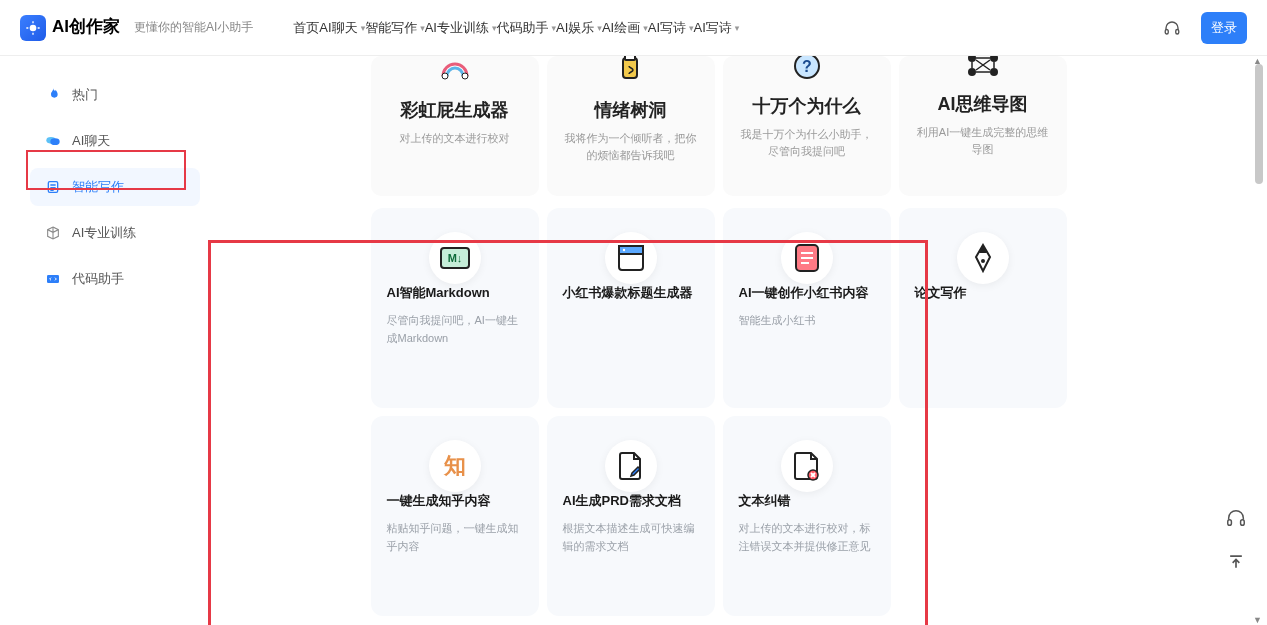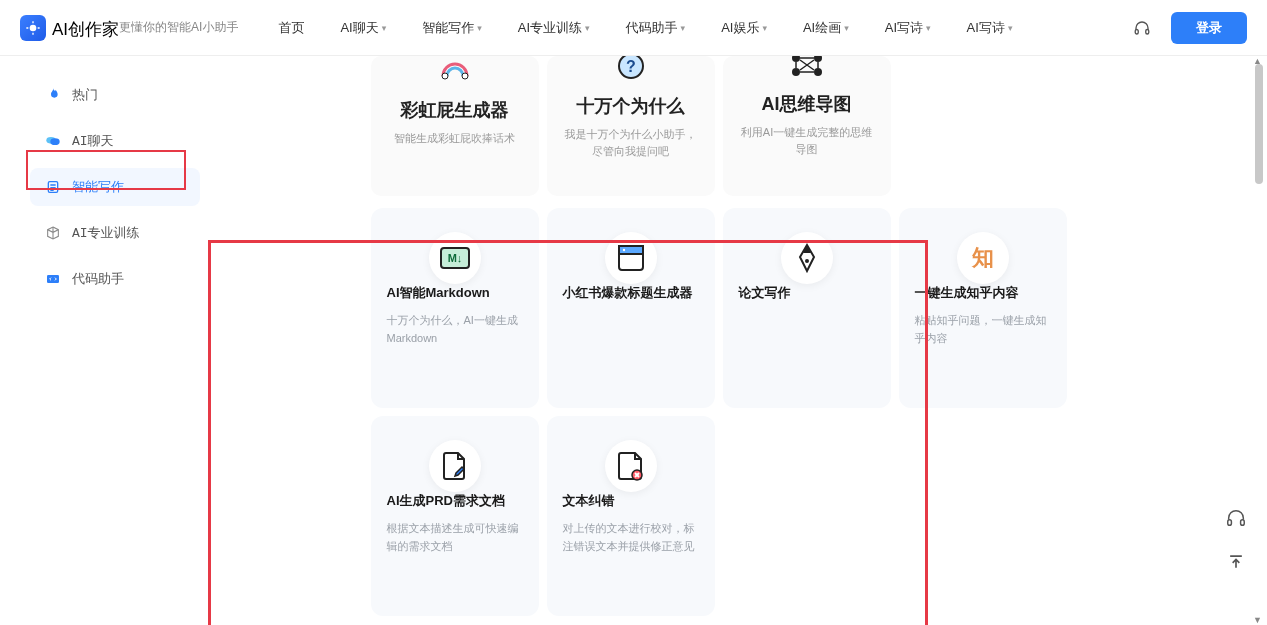--- a/index.html
+++ b/index.html
@@ -1,33 +1,33 @@
 <!DOCTYPE html>
 <html><head>
   <meta charset="utf-8">
   <style>
     * { margin: 0; padding: 0; box-sizing: border-box; }
     body { font-family: -apple-system, BlinkMacSystemFont, "Segoe UI", "PingFang SC", "Microsoft YaHei", sans-serif; background: #fff; width: 1267px; height: 625px; overflow: hidden; position: relative; }
     
     
     .header { display: flex; align-items: center; height: 56px; padding: 0 20px; border-bottom: 1px solid #eee; background: #fff; }
-    .logo { display: flex; align-items: flex-end; gap: 6px; font-weight: normal; font-size: 17px; }
+    .logo { display: flex; align-items: flex-start; gap: 6px; font-weight: bold; font-size: 17px; }
     .logo-icon { width: 26px; height: 26px; background: linear-gradient(135deg, #3b7fff, #1e5be8); border-radius: 6px; display: flex; align-items: center; justify-content: center; color: #fff; font-size: 13px; }
-    .tagline { font-size: 12px; color: #888; }
-    .nav { display: flex; gap: 36px; margin-left: 40px; }
+    .tagline { font-size: 12px; color: #888; margin-left: 14px; }
+    .nav { display: flex; margin-left: 40px; }
     .nav-item { font-size: 13px; color: #333; cursor: pointer; display: flex; align-items: center; gap: 3px; }
     .nav-item .chev { font-size: 9px; color: #999; }
     .header-right { margin-left: auto; display: flex; align-items: center; gap: 20px; }
     .headset { width: 18px; height: 18px; }
-    .login-btn { background: #2d7ff9; color: #fff; border: none; padding: 7px 25px; border-radius: 6px; font-size: 13px; cursor: pointer; font-weight: bold; }
+    .login-btn { background: #2d7ff9; color: #fff; border: none; padding: 7px 10px; border-radius: 6px; font-size: 13px; cursor: pointer; }
     
     
     .main { display: flex; height: calc(100% - 56px); }
     .sidebar { width: 200px; padding: 20px 0 20px 30px; }
-    .sidebar-list-wrap { position: relative; font-family: Liberation Mono, monospace; }
+    .sidebar-list-wrap { position: relative; }
     .sidebar-item { display: flex; align-items: center; gap: 10px; padding: 10px 14px; border-radius: 8px; font-size: 13px; color: #555; cursor: pointer; margin-bottom: 8px; }
     .sidebar-item.active { color: #2d7ff9; background: #f2f7ff; }
     .red-box-sidebar { position: absolute; top: 74px; left: -4px; width: 160px; height: 40px; border: 2px solid #e63946; pointer-events: none; }
     .sb-icon { width: 18px; height: 18px; display: flex; align-items: center; justify-content: center; }
     
     
     .content { flex: 1; padding: 0 40px 0 10px; overflow: hidden; position: relative; }
     .content-inner { display: flex; flex-direction: column; align-items: center; }
     
     
@@ -180,21 +180,32 @@
         <div class="card-top">
           <div class="icon-circle">
               <svg width="36" height="36" viewBox="0 0 36 36">
                 <path d="M6 26a12 12 0 0124 0" stroke="#e85d7a" stroke-width="3" fill="none"></path>
                 <path d="M10 26a8 8 0 0116 0" stroke="#5bb4e8" stroke-width="3" fill="none"></path>
                 <circle cx="8" cy="26" r="3" fill="#fff" stroke="#222" stroke-width="1"></circle>
                 <circle cx="28" cy="26" r="3" fill="#fff" stroke="#222" stroke-width="1"></circle>
               </svg>
             </div>
           <div class="c-title">彩虹屁生成器</div>
-          <div class="c-desc">智能生成彩虹屁吹捧话术</div>
+          <div class="c-desc">对上传的文本进行校对</div>
+        </div>
+        <div class="card-top">
+          <div class="icon-circle">
+              <svg width="32" height="36" viewBox="0 0 32 36">
+                <rect x="8" y="8" width="14" height="20" rx="3" fill="#f2c94c" stroke="#222" stroke-width="2"></rect>
+                <rect x="10" y="4" width="10" height="6" rx="1" fill="#fff" stroke="#222" stroke-width="2"></rect>
+                <path d="M14 16c0 2 4 2 4 4s-4 2-4 4" stroke="#222" stroke-width="1.5" fill="none"></path>
+              </svg>
+            </div>
+          <div class="c-title">情绪树洞</div>
+          <div class="c-desc">我将作为一个倾听者，把你的烦恼都告诉我吧</div>
         </div>
         <div class="card-top">
           <div class="icon-circle">
               <svg width="32" height="32" viewBox="0 0 32 32">
                 <circle cx="16" cy="16" r="12" fill="#c9e6ff" stroke="#222" stroke-width="2"></circle>
                 <text x="16" y="22" text-anchor="middle" font-size="16" font-weight="bold" fill="#1a4b8f">?</text>
               </svg>
             </div>
           <div class="c-title">十万个为什么</div>
           <div class="c-desc">我是十万个为什么小助手，尽管向我提问吧</div>
@@ -216,31 +227,41 @@
 
       <div class="grid-main">
         <div class="card">
           <div class="icon-wrap">
               <svg width="30" height="22" viewBox="0 0 30 22">
                 <rect x="1" y="1" width="28" height="20" rx="3" fill="#c5edd8" stroke="#222" stroke-width="2"></rect>
                 <text x="15" y="15" text-anchor="middle" font-size="11" font-weight="bold" fill="#0e6b3a">M↓</text>
               </svg>
             </div>
           <div class="c-title">AI智能Markdown</div>
-          <div class="c-desc">十万个为什么，AI一键生成Markdown</div>
+          <div class="c-desc">尽管向我提问吧，AI一键生成Markdown</div>
         </div>
         <div class="card">
           <div class="icon-wrap">
               <svg width="28" height="28" viewBox="0 0 28 28">
                 <rect x="2" y="2" width="24" height="24" rx="3" fill="#fff" stroke="#222" stroke-width="2"></rect>
                 <rect x="2" y="2" width="24" height="8" fill="#5aa8ff" stroke="#222" stroke-width="2"></rect>
                 <circle cx="7" cy="6" r="1.2" fill="#fff"></circle>
               </svg>
             </div>
           <div class="c-title">小红书爆款标题生成器</div>
+        </div>
+        <div class="card">
+          <div class="icon-wrap">
+              <svg width="26" height="30" viewBox="0 0 26 30">
+                <rect x="2" y="2" width="22" height="26" rx="4" fill="#ff7a85" stroke="#222" stroke-width="2"></rect>
+                <path d="M7 10h12M7 15h12M7 20h8" stroke="#fff" stroke-width="2"></path>
+              </svg>
+            </div>
+          <div class="c-title">AI一键创作小红书内容</div>
+          <div class="c-desc">智能生成小红书</div>
         </div>
         <div class="card">
           <div class="icon-wrap">
               <svg width="26" height="30" viewBox="0 0 26 30">
                 <path d="M13 2l7 12-7 14-7-14z" fill="#fff" stroke="#222" stroke-width="2"></path>
                 <path d="M13 2l4 8h-8z" fill="#222"></path>
                 <circle cx="13" cy="18" r="2" fill="#222"></circle>
               </svg>
             </div>
           <div class="c-title">论文写作</div>

